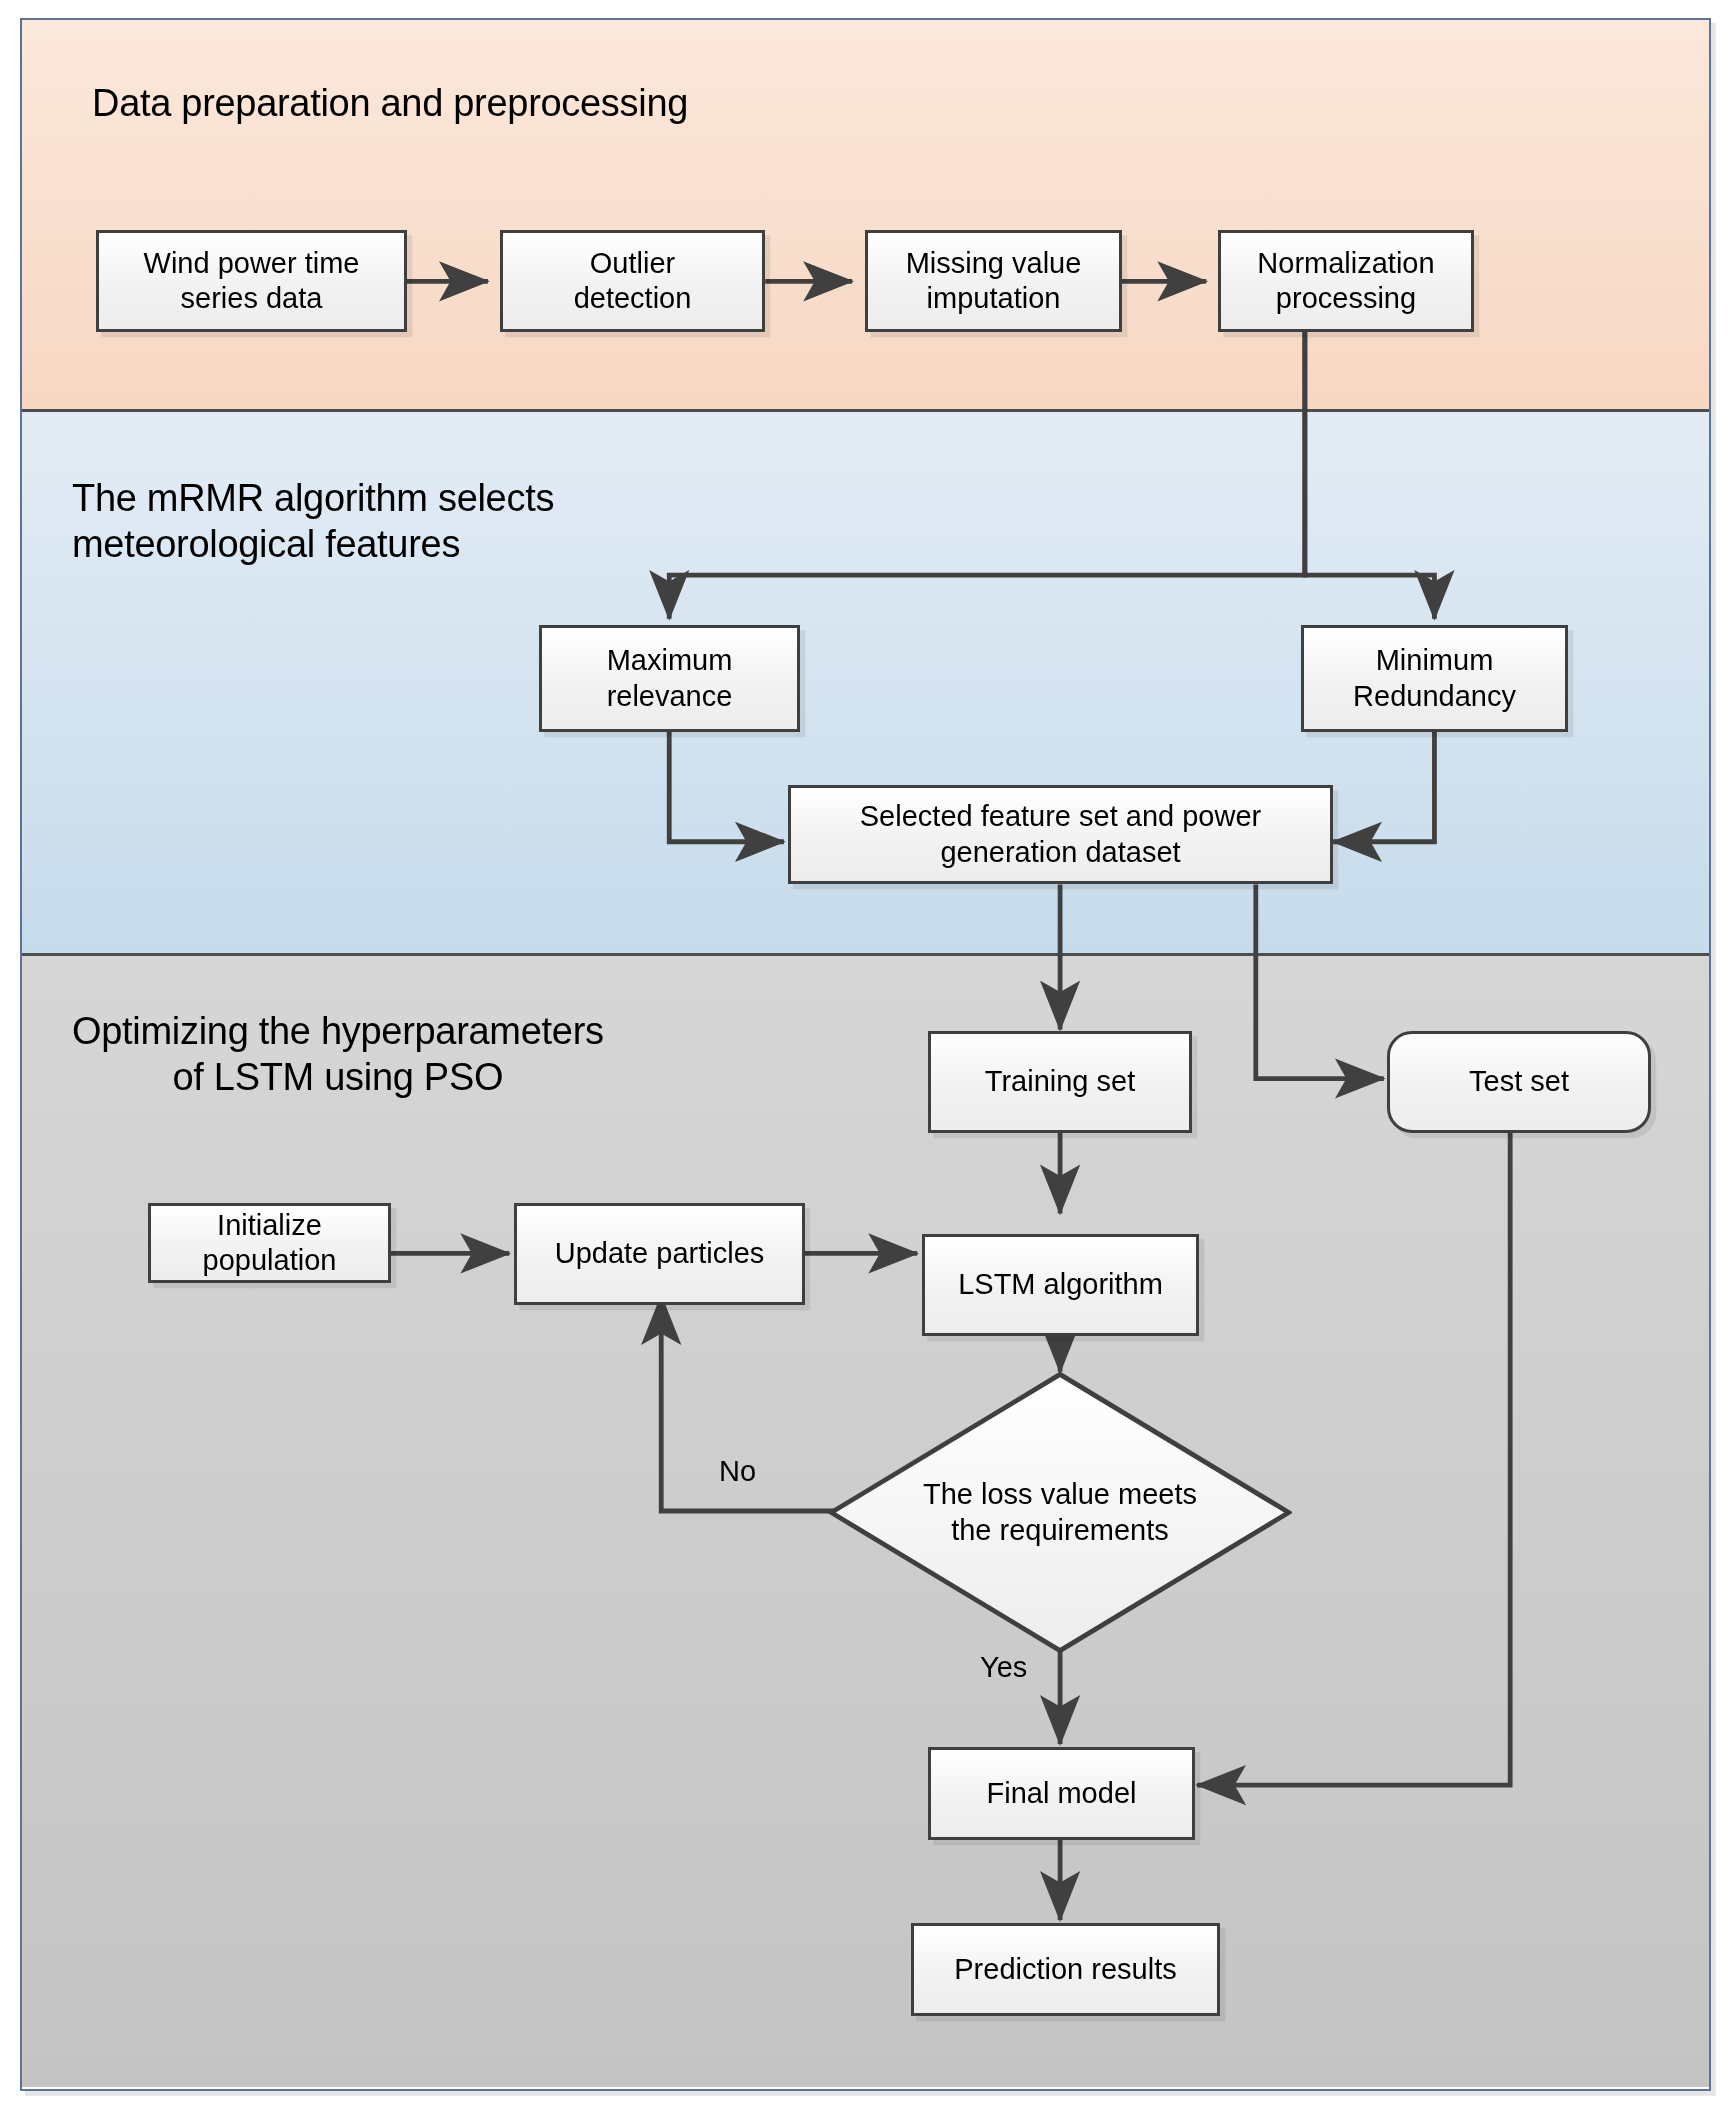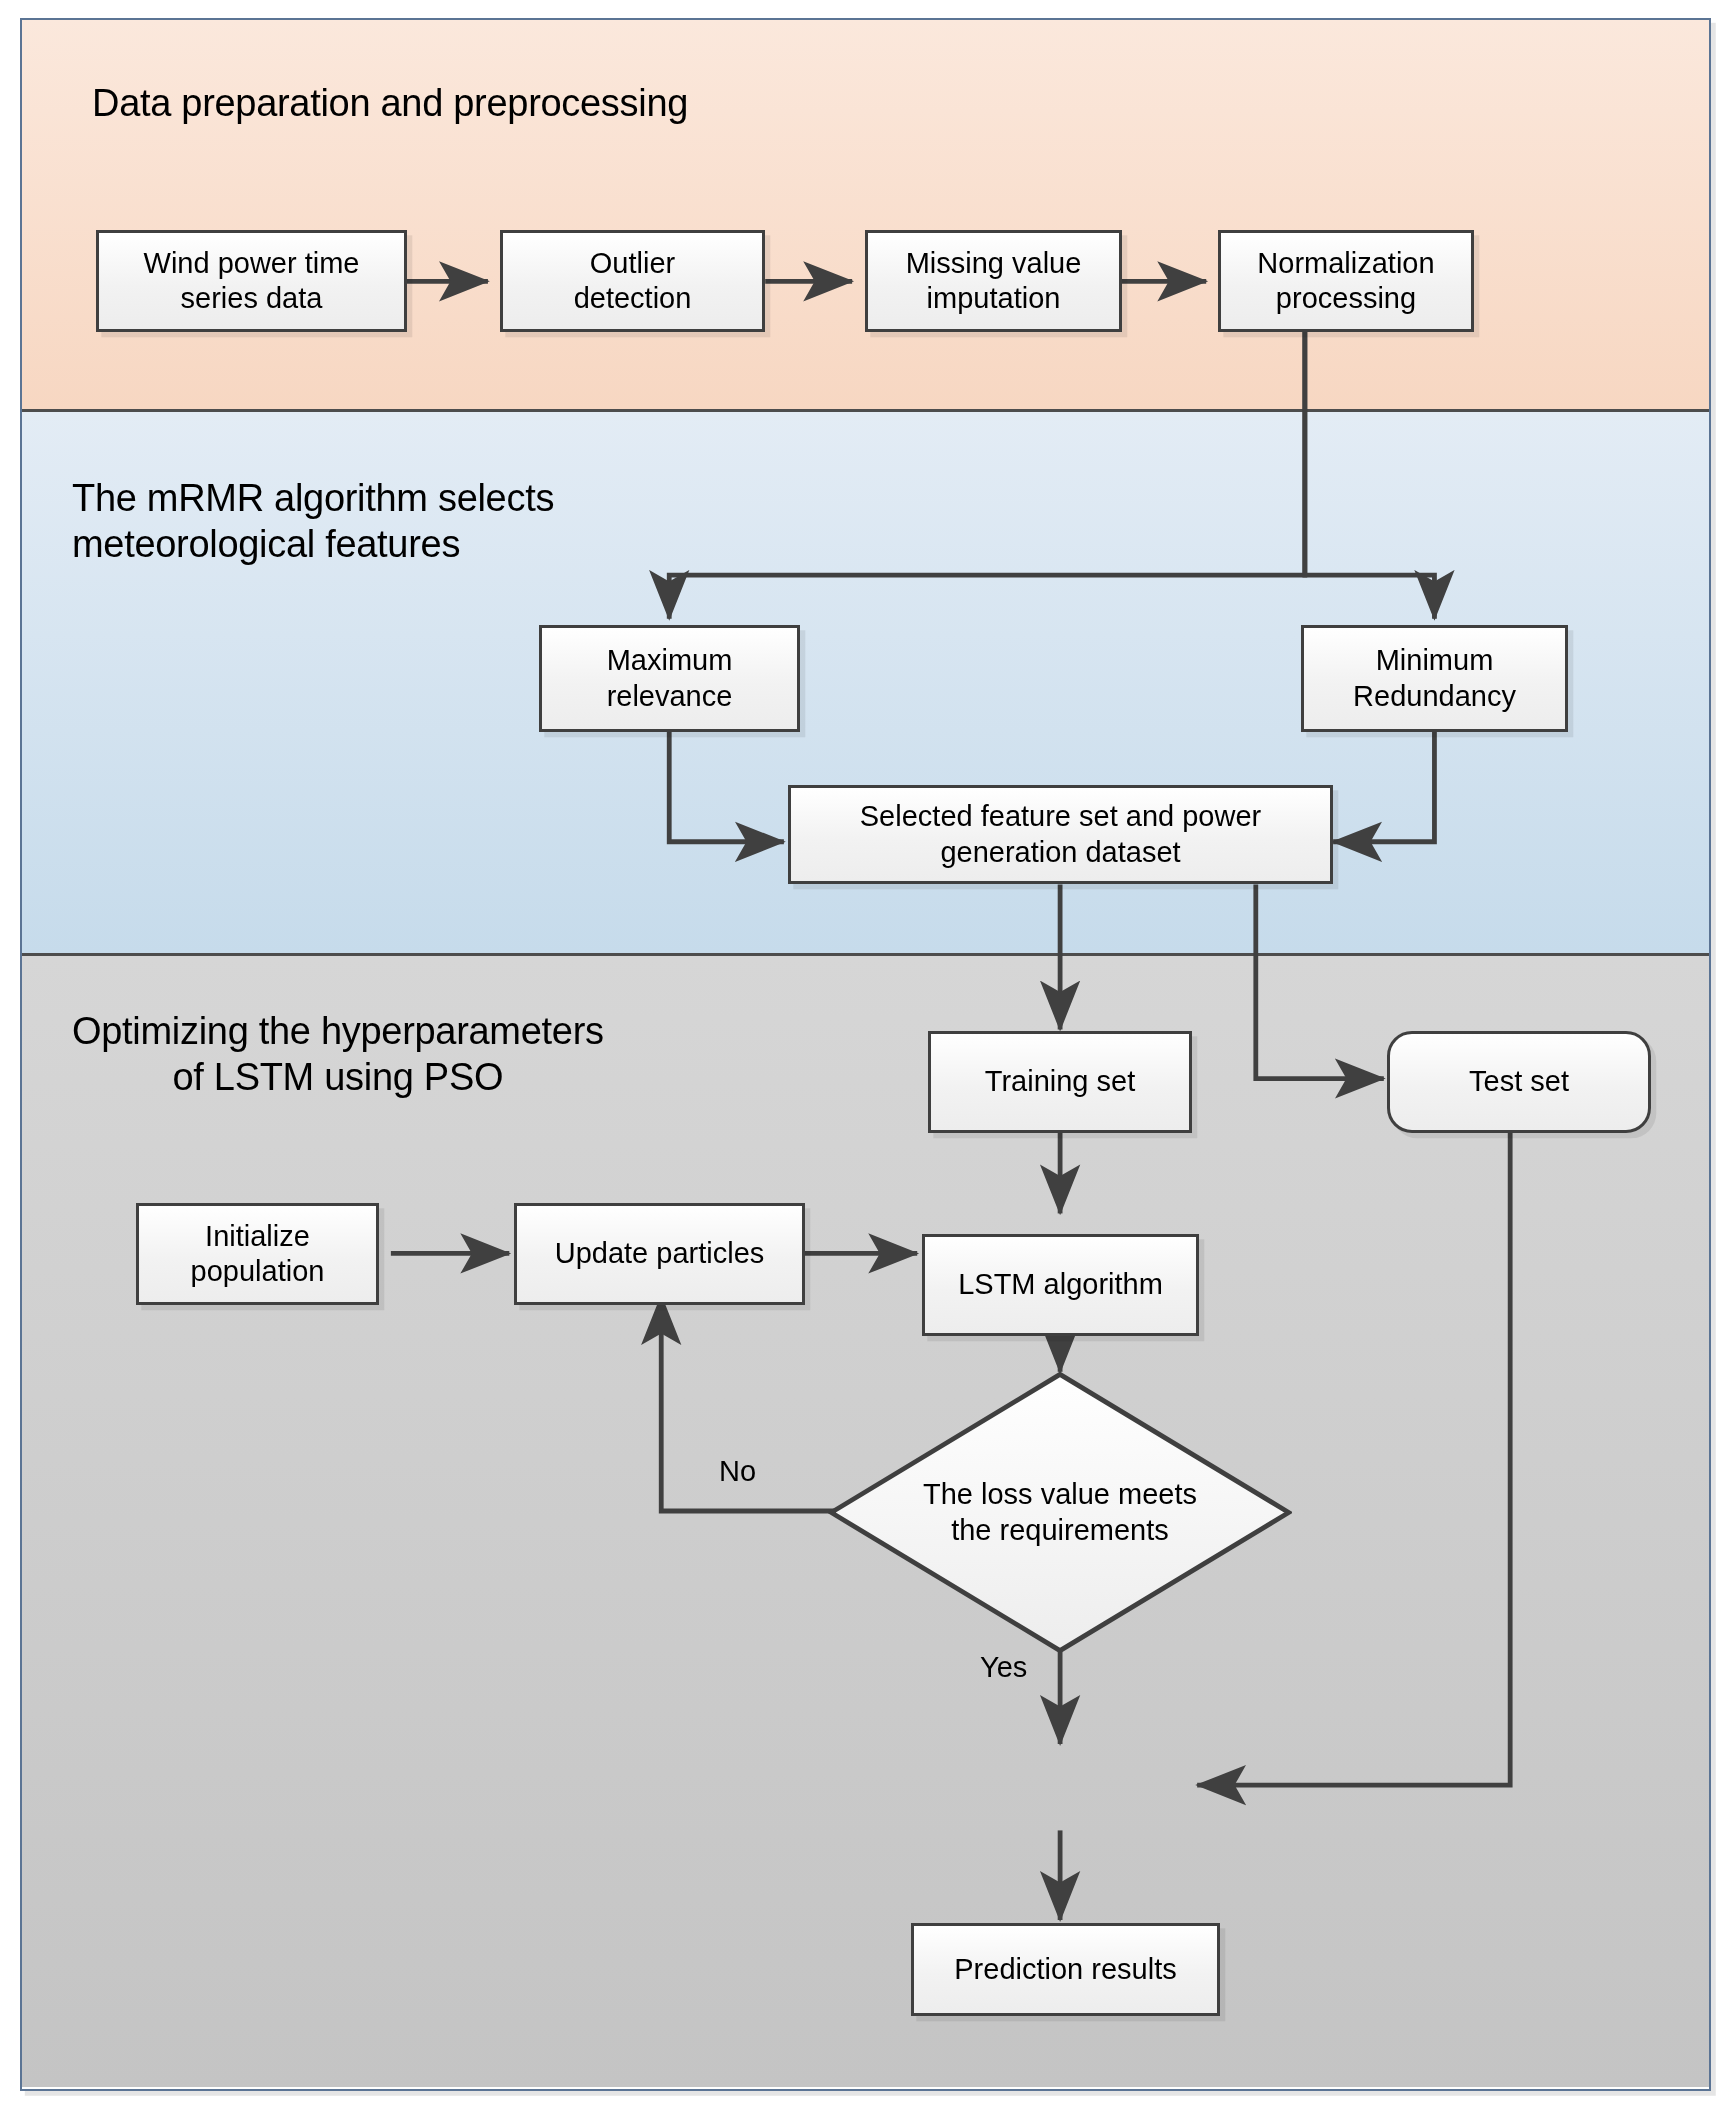--- a/index.html
+++ b/index.html
@@ -212,38 +212,39 @@
   <div class="node" style="left:1301px; top:625px; width:267px; height:107px;">Minimum
 Redundancy</div>
 
   <div class="node" style="left:788px; top:785px; width:545px; height:99px;">Selected feature set and power
 generation dataset</div>
 
   <div class="node" style="left:928px; top:1031px; width:264px; height:102px;">Training set</div>
 
   <div class="node" style="left:1387px; top:1031px; width:264px; height:102px;border-radius:25px;">Test set</div>
 
-  <div class="node" style="left:136px; top:1203px; width:243px; height:102px;">Initialize
+  <div class="node" style="left:148px; top:1203px; width:243px; height:80px;">Initialize
 population</div>
 
   <div class="node" style="left:514px; top:1203px; width:291px; height:102px;">Update particles</div>
 
   <div class="node" style="left:922px; top:1203px; width:277px; height:102px;margin-top:31px;">LSTM algorithm</div>
 
   <div class="diamond-wrap" style="left:828px; top:1371px; width:464px; height:283px;">
     <svg class="diamond-shape" viewBox="0 0 870 530" xmlns="http://www.w3.org/2000/svg">
       <defs>
         <linearGradient id="dgrad" x1="0" y1="0" x2="0" y2="1">
           <stop offset="0%" stop-color="#ffffff"></stop>
           <stop offset="100%" stop-color="#ededed"></stop>
         </linearGradient>
       </defs>
       <polygon points="435,6 864,265 435,524 6,265" fill="url(#dgrad)" stroke="#3f3f3f" stroke-width="9"></polygon>
     </svg>
     <div class="diamond-label">The loss value meets
 the requirements</div>
   </div>
 
+  <div class="node" style="left:928px; top:1747px; width:267px; height:93px;">Final model</div>
 
   <div class="node" style="left:911px; top:1923px; width:309px; height:93px;">Prediction results</div>
 
 </div>
 
 
 </body></html>

